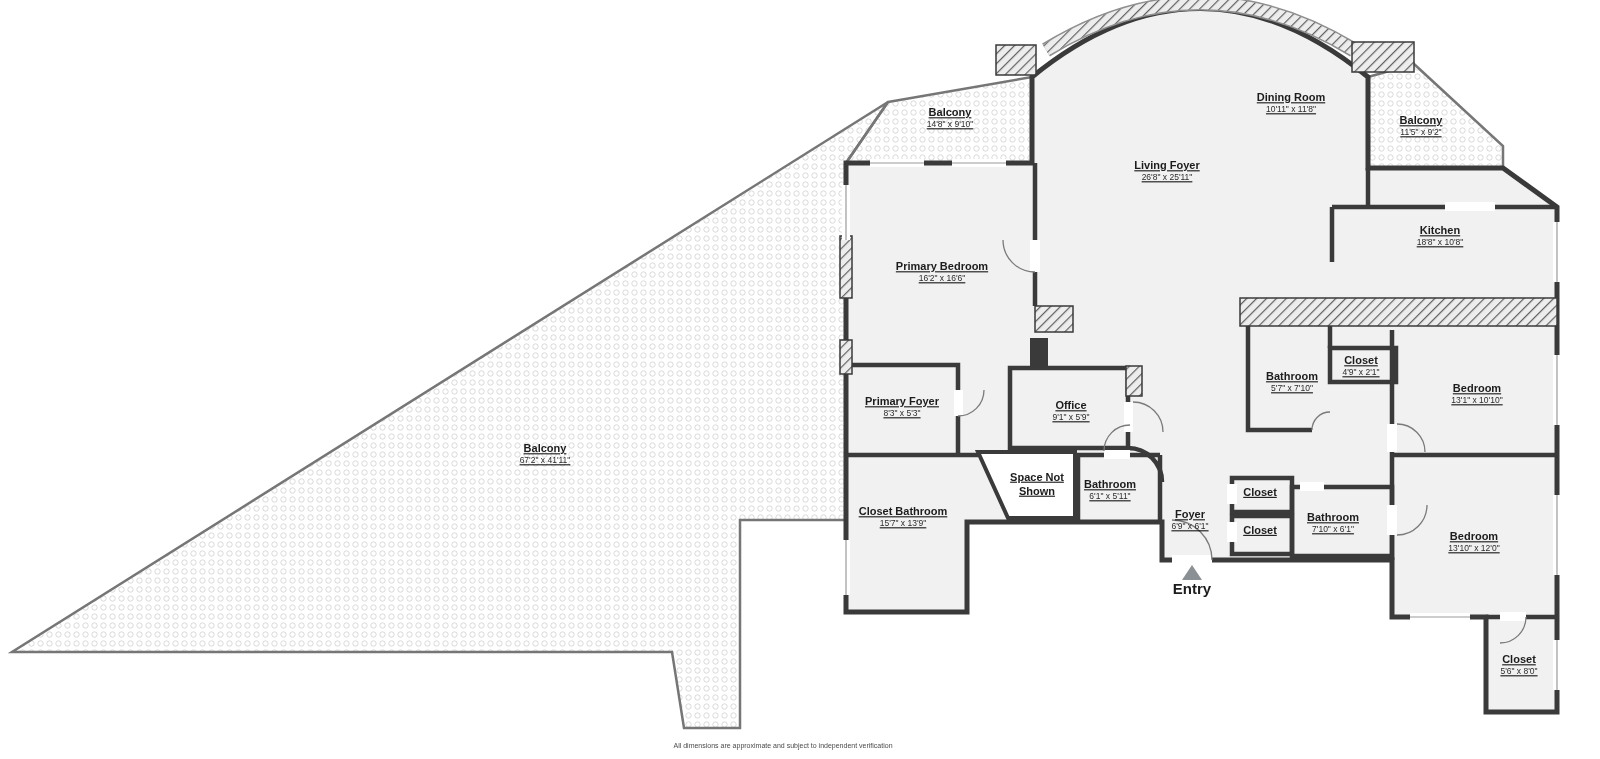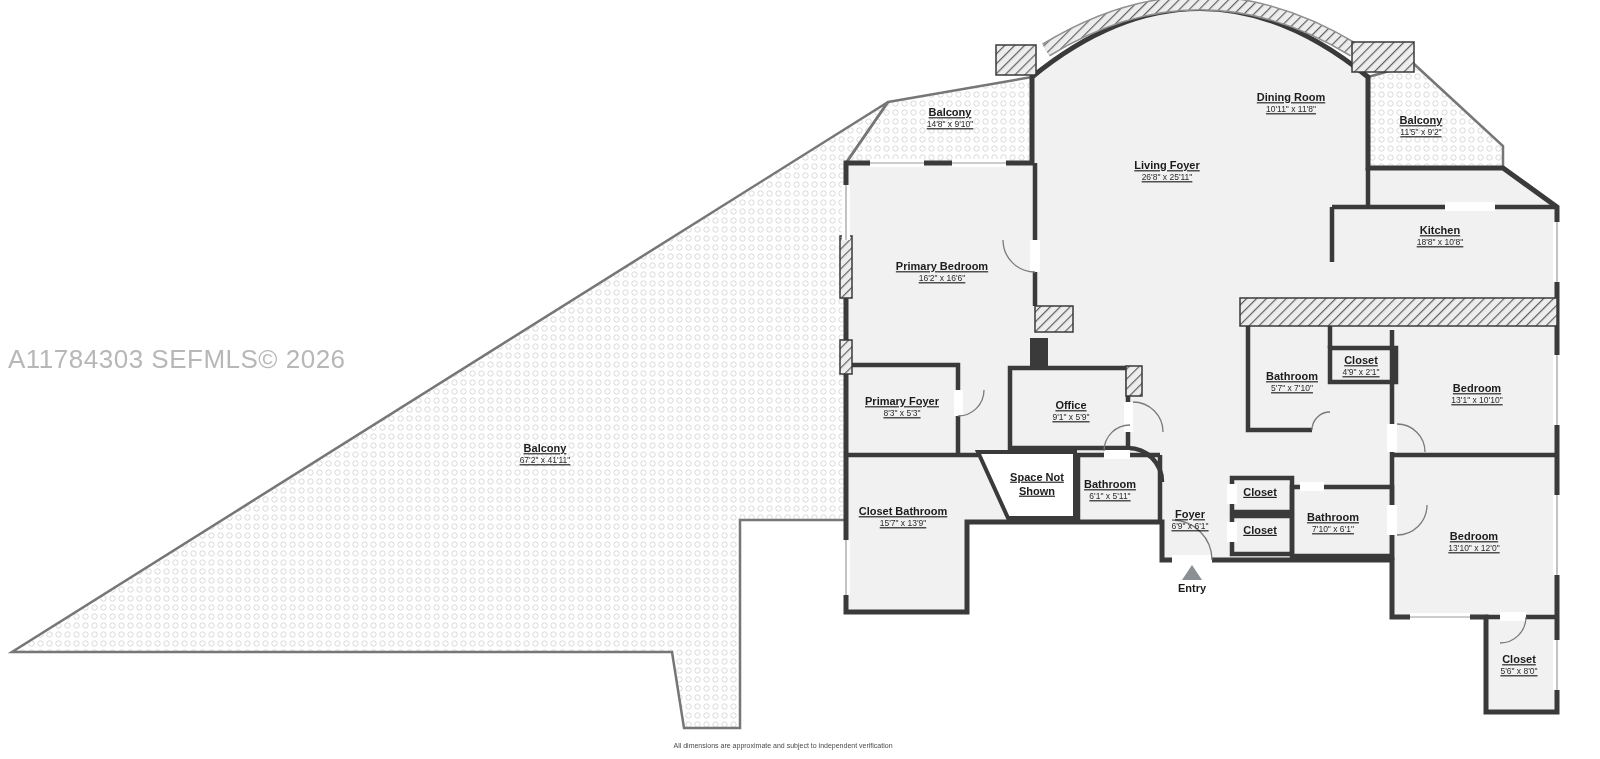--- a/index.html
+++ b/index.html
@@ -24,21 +24,21 @@
   
   .room-label{
     position:absolute;transform:translate(-50%,-50%);
     text-align:center;line-height:1.3;white-space:nowrap;pointer-events:none;text-decoration:underline;
   }
   .room-label .rn{display:block;font-weight:bold;font-size:11px;color:#1c1c1c;}
   .room-label .rd{display:block;font-size:8.5px;color:#2b2b2b;}
   .room-label.wrap{white-space:normal;width:66px;}
   .entry-label{
     position:absolute;transform:translate(-50%,-50%);
-    font-weight:bold;font-size:11px;color:#1c1c1c;pointer-events:none;
+    font-weight:bold;font-size:15px;color:#1c1c1c;pointer-events:none;
   }
   .watermark{
     position:absolute;left:8px;top:344px;font-size:26px;letter-spacing:.5px;
     color:#ababab;opacity:.85;pointer-events:none;
   }
   .disclaimer{
     position:absolute;left:783px;bottom:10px;transform:translateX(-50%);
     font-size:7px;color:#4a4a4a;white-space:nowrap;pointer-events:none;
   }
 </style>
@@ -237,16 +237,15 @@
       <span class="rn">Bedroom</span>
       <span class="rd">13'10" x 12'0"</span>
     </div>
   <div class="room-label" style="left:1519px;top:665px">
       <span class="rn">Closet</span>
       <span class="rd">5'6" x 8'0"</span>
     </div>
 
   <div class="entry-label" style="left:1192px;top:588px">Entry</div>
 
-  <div class="watermark">A11784303  SEFMLS© 2026</div>
   <div class="disclaimer">All dimensions are approximate and subject to independent verification</div>
 
 </div>
 
 </body></html>

